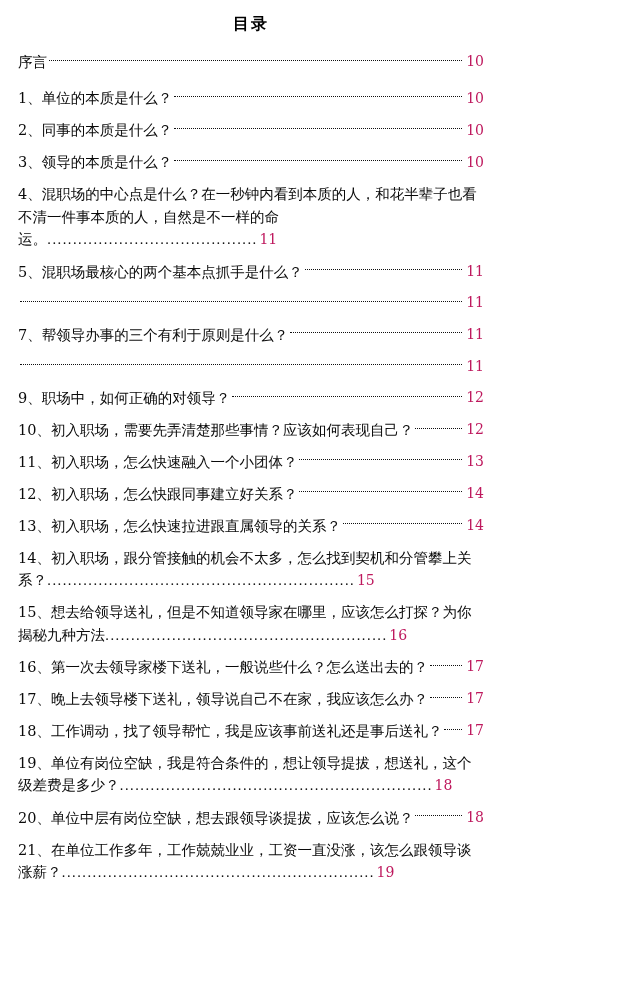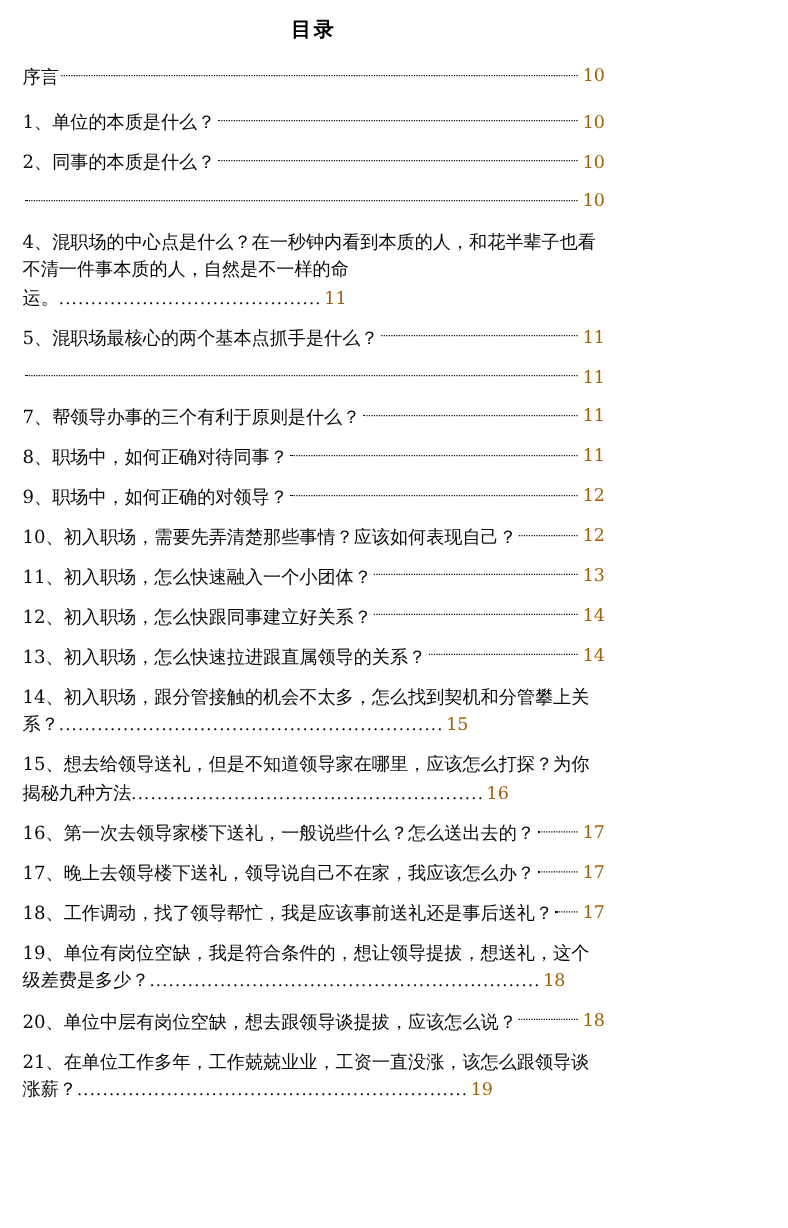--- a/index.html
+++ b/index.html
@@ -50,21 +50,21 @@
     flex: 1 1 auto;
     min-width: 8px;
     border-bottom: 1px dotted #111;
     margin: 0 2px 5px 2px;
     height: 1px;
   }
   .toc-entry .pg {
     flex: 0 0 auto;
     padding-left: 2px;
     font-size: 14px;
-    color: #a16207;
+    color: #be185d;
   }
   
   .toc-entry.multiline {
     display: block;
   }
   .toc-entry.multiline .txt {
     display: inline;
   }
   .toc-entry.multiline .leader-inline {
     display: inline;
@@ -100,20 +100,21 @@
       <span class="pg">10</span>
     </div>
 
     <div class="toc-entry">
       <span class="txt">2、同事的本质是什么？</span>
       <span class="leader"></span>
       <span class="pg">10</span>
     </div>
 
     <div class="toc-entry">
+      <span class="txt">3、领导的本质是什么？</span>
       <span class="leader"></span>
       <span class="pg">10</span>
     </div>
 
     <div class="toc-entry multiline">
       <span class="txt">4、混职场的中心点是什么？在一秒钟内看到本质的人，和花半辈子也看不清一件事本质的人，自然是不一样的命运。</span><span class="leader-inline">.........................................</span><span class="pg">11</span>
     </div>
 
     <div class="toc-entry">
       <span class="txt">5、混职场最核心的两个基本点抓手是什么？</span>
@@ -126,21 +127,20 @@
       <span class="pg">11</span>
     </div>
 
     <div class="toc-entry">
       <span class="txt">7、帮领导办事的三个有利于原则是什么？</span>
       <span class="leader"></span>
       <span class="pg">11</span>
     </div>
 
     <div class="toc-entry">
-      <span class="txt">8、职场中，如何正确对待同事？</span>
       <span class="leader"></span>
       <span class="pg">11</span>
     </div>
 
     <div class="toc-entry">
       <span class="txt">9、职场中，如何正确的对领导？</span>
       <span class="leader"></span>
       <span class="pg">12</span>
     </div>
 

